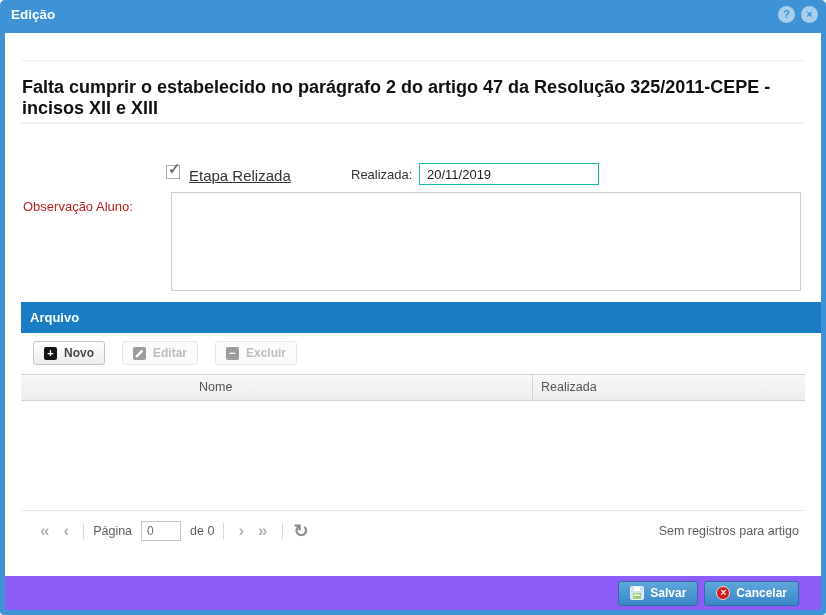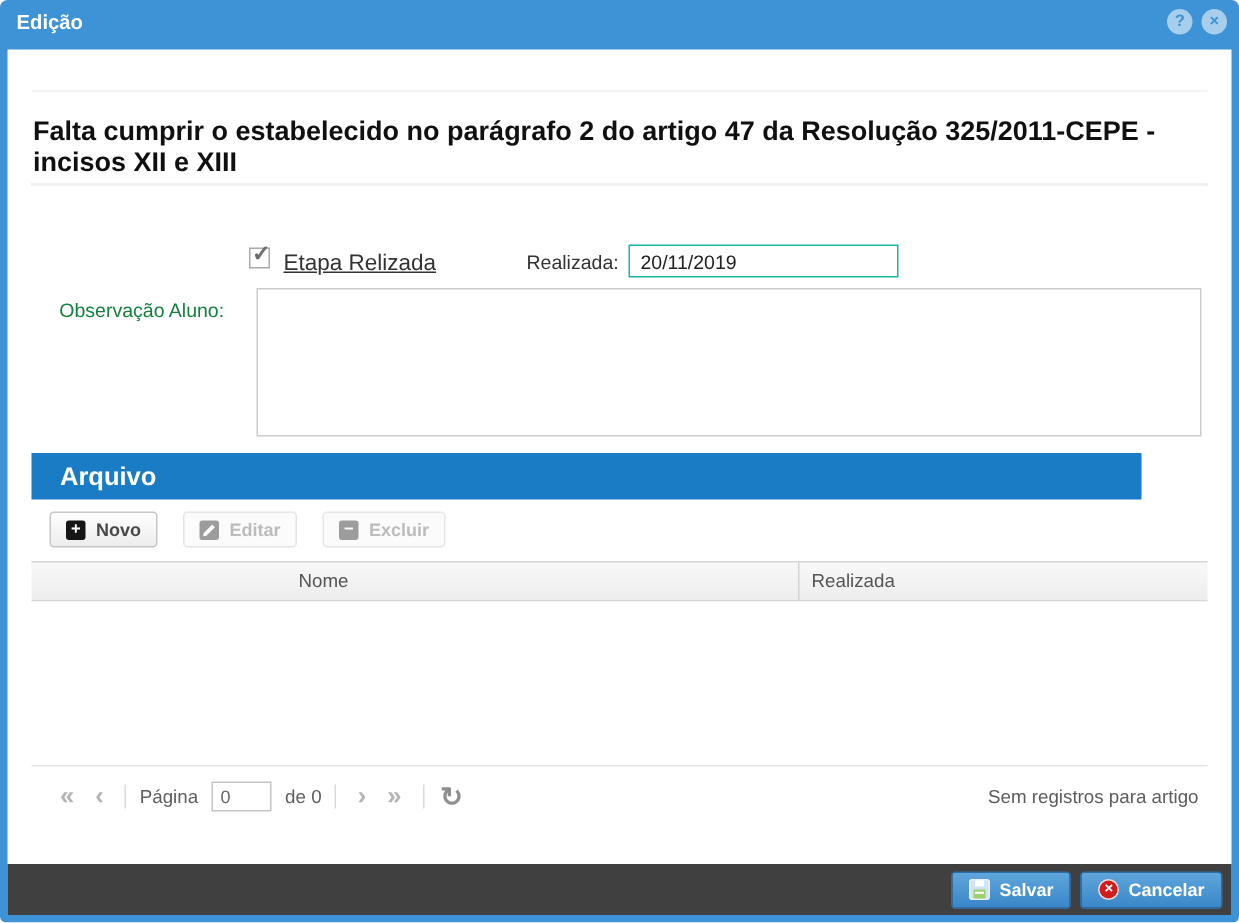--- a/index.html
+++ b/index.html
@@ -27,29 +27,29 @@
   .checkbox { position: absolute; left: 161px; top: 132px; width: 14px; height: 14px;
               border: 1px solid #ababab; background: #fff; cursor: pointer; }
   .check-glyph { position: absolute; left: 1px; top: -6px; font-size: 15px;
                  font-weight: bold; color: #6d6d6d; }
   .cb-label { position: absolute; left: 184px; top: 134px; font-size: 15px; color: #333; text-decoration: underline; }
   .date-label { position: absolute; left: 346px; top: 134px; font-size: 13px; color: #333; }
   .date-input { position: absolute; left: 414px; top: 130px; width: 180px; height: 22px;
                 border: 1px solid #14b8a6; font-family: "Liberation Sans", sans-serif;
                 font-size: 13px; color: #222; padding: 0 7px; }
 
-  .obs-label { position: absolute; left: 18px; top: 166px; width: 143px; text-align: center;
-               font-size: 13px; color: #15803d; }
+  .obs-label { position: absolute; left: 18px; top: 166px; width: 143px; text-align: left;
+               font-size: 13px; color: #b91c1c; }
   .obs-textarea { position: absolute; left: 166px; top: 159px; width: 630px; height: 99px;
                   border: 1px solid #cccccc; resize: none; outline: none;
                   font-family: "Liberation Sans", sans-serif; font-size: 13px; }
 
-  .arq-header { position: absolute; left: 16px; top: 269px; width: 740px; height: 31px;
-                background: #1a7cc4; color: #fff; font-weight: bold; font-size: 17px;
-                line-height: 31px; padding-left: 19px; }
+  .arq-header { position: absolute; left: 16px; top: 269px; width: 800px; height: 31px;
+                background: #1a7cc4; color: #fff; font-weight: bold; font-size: 13px;
+                line-height: 31px; padding-left: 9px; }
 
   .toolbar { position: absolute; left: 16px; top: 300px; width: 784px; height: 40px;
              display: flex; align-items: center; padding-left: 12px; }
   .tbtn { display: inline-flex; align-items: center; gap: 7px; height: 24px; padding: 0 10px;
           border: 1px solid #c6c6c6; border-radius: 3px;
           background: linear-gradient(#ffffff, #ececec);
           font-size: 12px; font-weight: bold; color: #484848; margin-right: 17px; cursor: pointer; }
   .tbtn.disabled { border-color: #e6e6e6; background: #fbfbfb; color: #bcbcbc; cursor: default; }
   .mini-icon { width: 13px; height: 13px; border-radius: 2px; background: #151515; color: #fff;
                font-size: 11px; line-height: 12px; text-align: center; font-weight: bold;
@@ -78,22 +78,22 @@
   .pg-label { margin: 0 4px 0 2px; }
   .pg-input { width: 40px; height: 20px; border: 1px solid #c4c4c4; font-size: 12px;
               color: #666; padding: 0 5px; margin: 0 9px 0 5px;
               font-family: "Liberation Sans", sans-serif; }
   .pg-of { margin-right: 2px; }
   .pg-refresh { color: #8f8f8f; font-size: 18px; font-weight: bold; padding: 0 4px;
                 cursor: pointer; line-height: 1; }
   .empty-text { margin-left: auto; color: #5c5c5c; font-size: 12.5px; }
 
   .footerbar { position: absolute; left: 0; right: 0; bottom: 0; height: 34px;
-               background: #404040; display: flex; align-items: center;
-               justify-content: flex-end; gap: 6px; padding-right: 6px; }
+               background: #8b5cf6; display: flex; align-items: center;
+               justify-content: flex-end; gap: 6px; padding-right: 22px; }
   .fbtn { display: inline-flex; align-items: center; gap: 6px; height: 25px; padding: 0 11px;
           border: 1px solid #2e6da4; border-radius: 3px;
           background: linear-gradient(#5ea6db, #3a86c8);
           color: #fff; font-weight: bold; font-size: 12px; cursor: pointer; }
   .cancel-badge { width: 14px; height: 14px; border-radius: 50%; background: #cf1d1d;
                   border: 1px solid #f3dada; color: #fff; font-size: 10px; font-weight: bold;
                   display: inline-flex; align-items: center; justify-content: center;
                   line-height: 1; }
 </style>
 </head>

